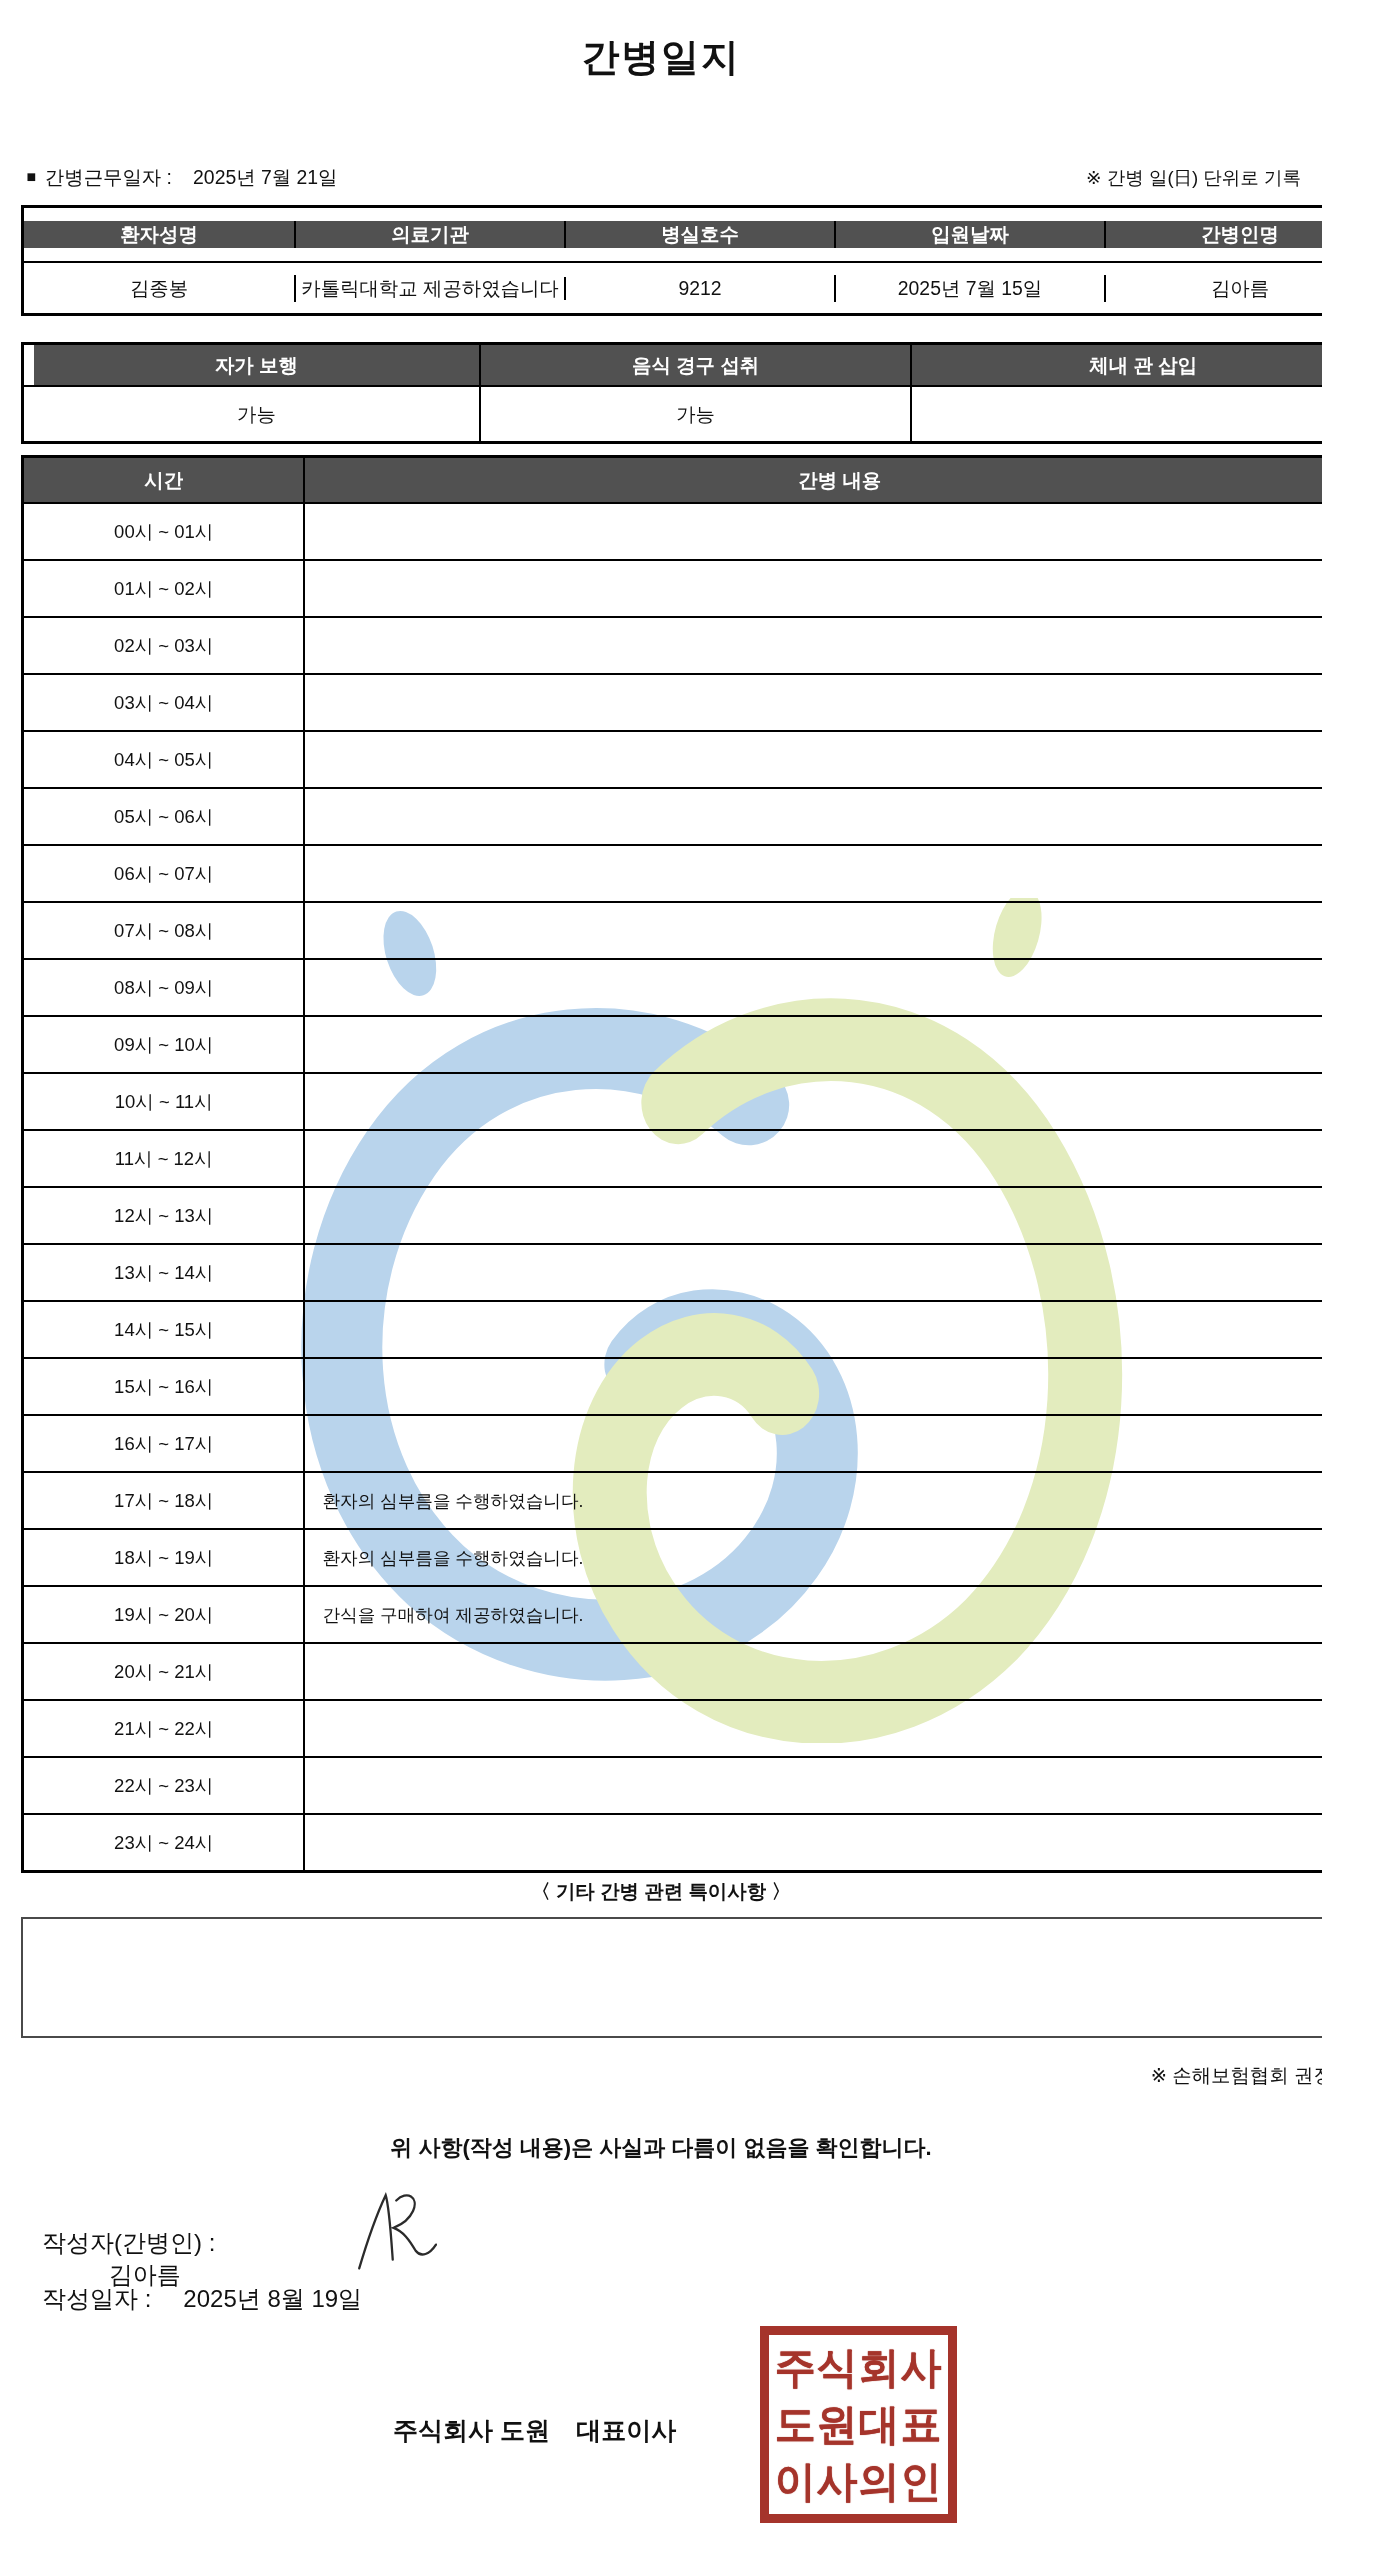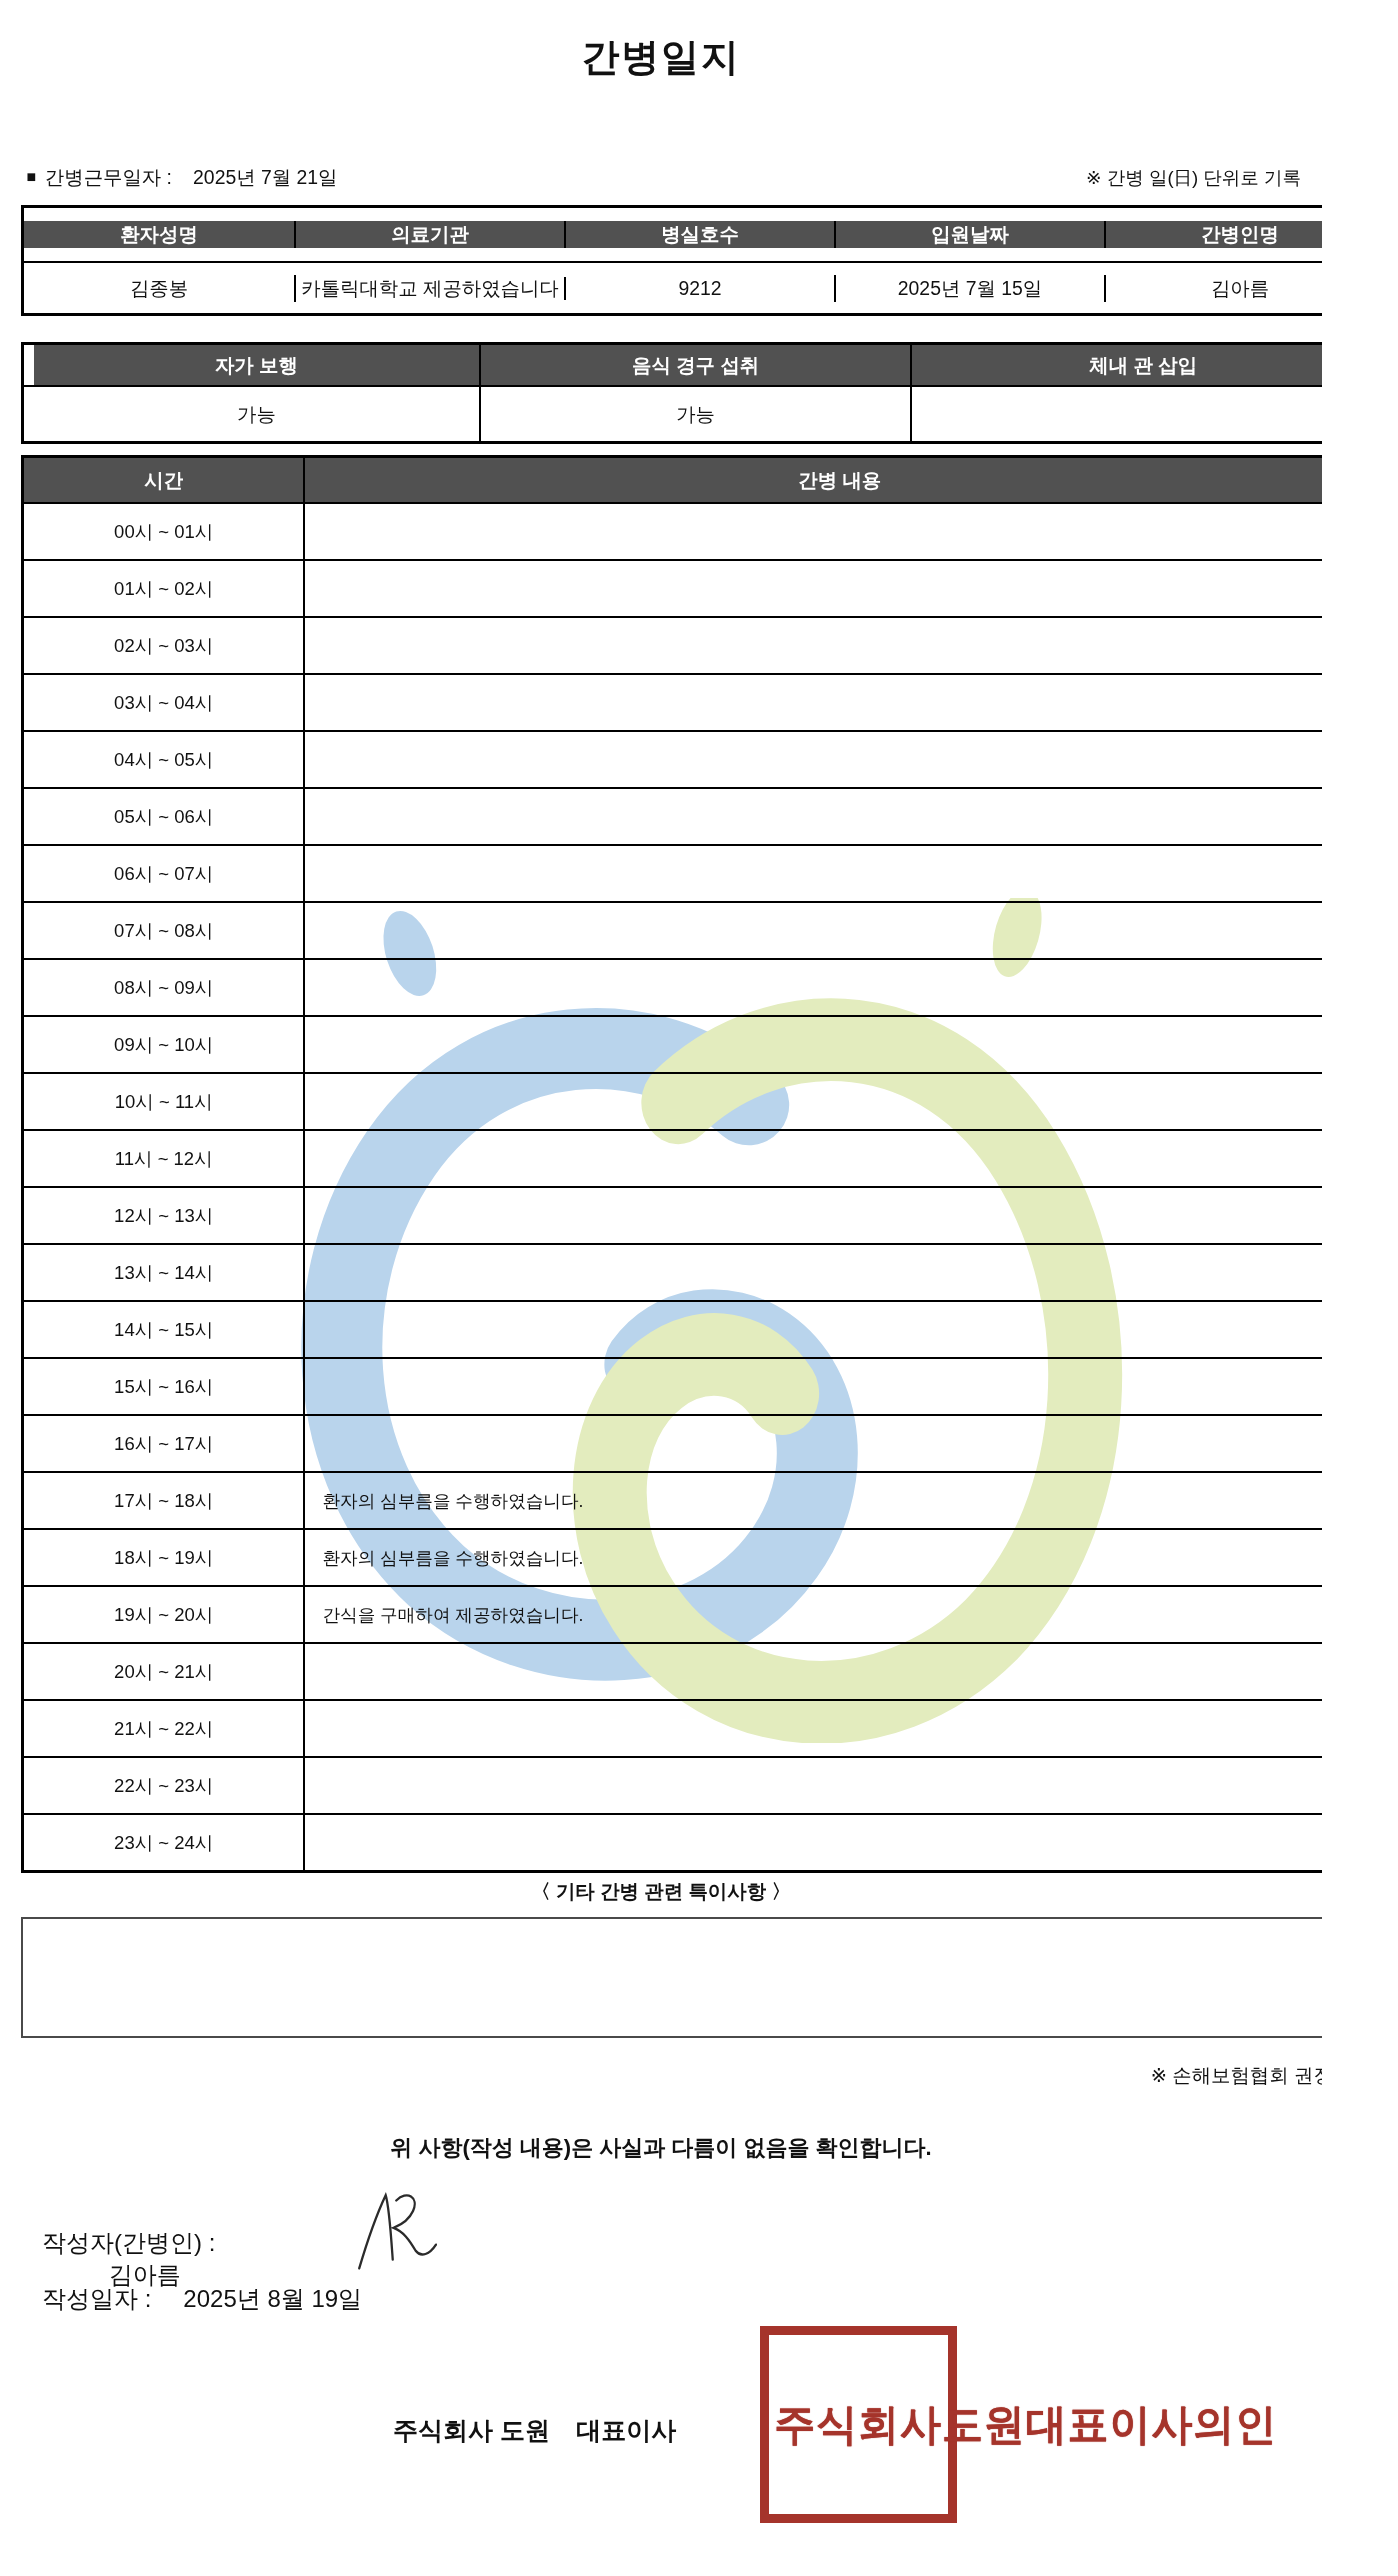--- a/index.html
+++ b/index.html
@@ -73,21 +73,21 @@
   .date-line{position:absolute;top:2283px;left:42px;font-size:24px;z-index:2;display:flex;align-items:center;}
   .date-line .val{margin-left:32px;}
 
   .signature{position:absolute;left:352px;top:2189px;width:85px;height:90px;z-index:3;}
 
   .company-line{position:absolute;top:2414px;left:385px;font-size:25px;font-weight:bold;z-index:2;
                 display:flex;align-items:center;margin-left:8px;}
   .company-line .ceo{margin-left:26.4px;}
 
   .stamp{position:absolute;left:760px;top:2326px;width:197px;height:197px;
-         border:9.7px solid var(--stamp_red);display:flex;flex-direction:row;
+         border:9.7px solid var(--stamp_red);display:flex;flex-direction:column;
          justify-content:space-around;align-items:center;padding:3.5px 5.3px;z-index:2;}
   .stamp-line{color:var(--stamp_red);font-weight:bold;font-size:41px;line-height:55px;
               letter-spacing:0.9px;transform:scaleY(1.04);white-space:nowrap;
               text-shadow:0 0 0.9px var(--stamp_red);}
 
   .watermark{position:absolute;left:291px;top:898px;width:845px;height:845px;z-index:0;}
 </style>
 </head>
 <body>
 

